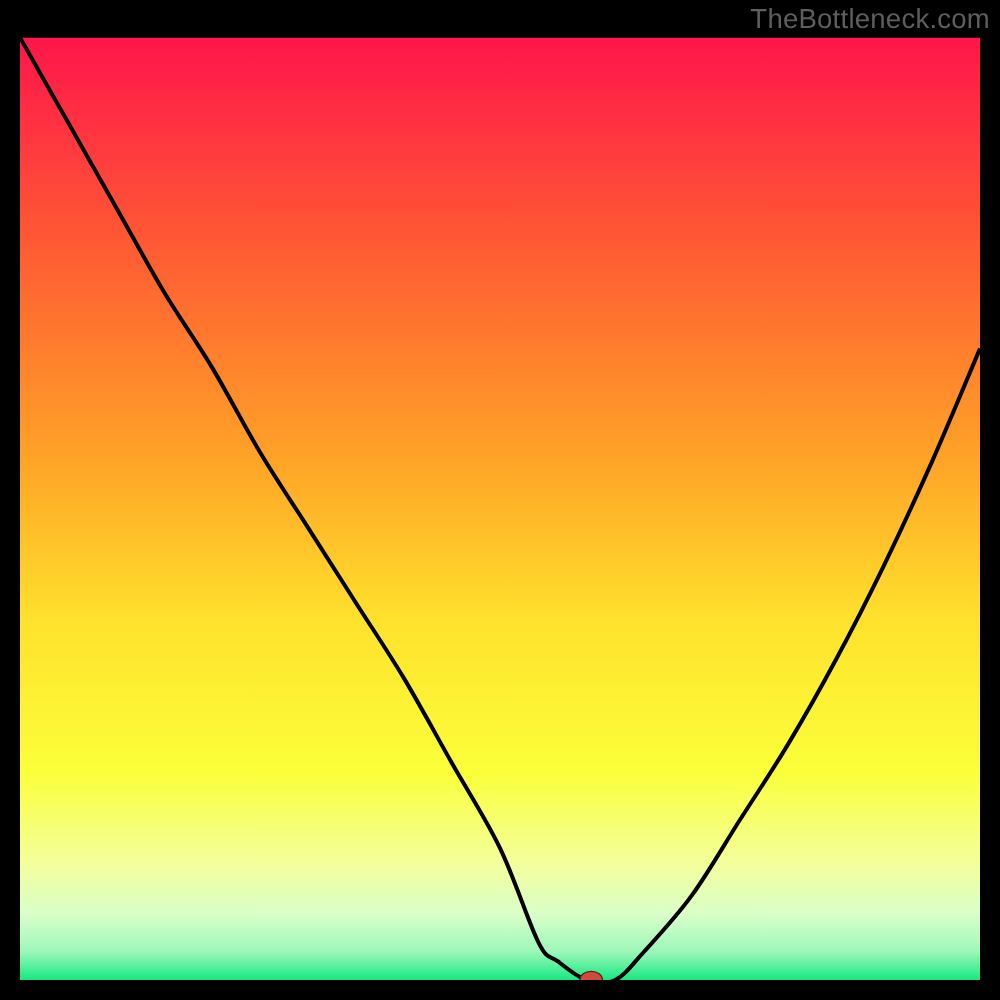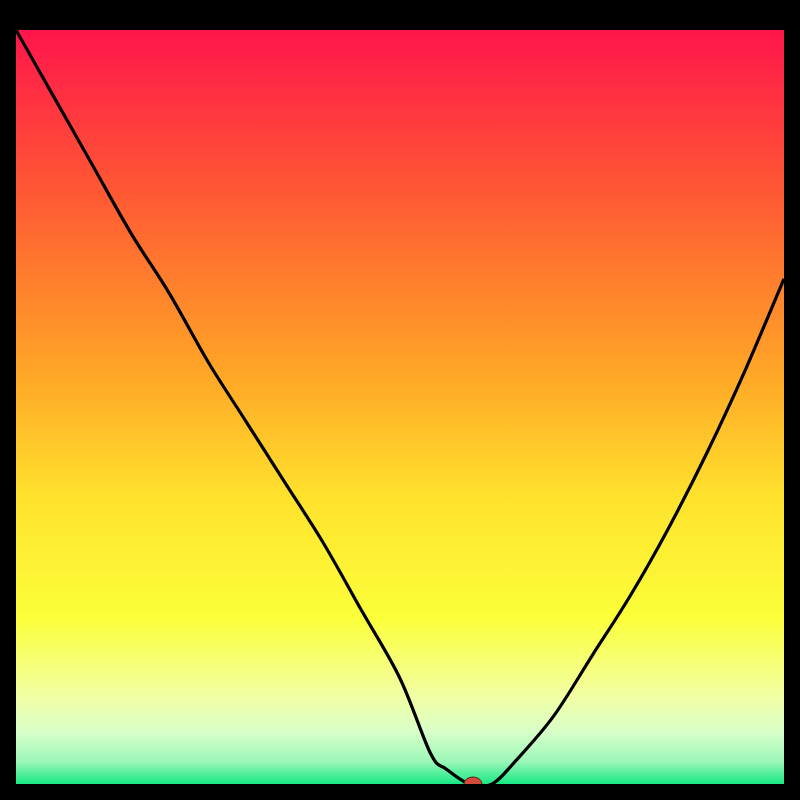--- a/index.html
+++ b/index.html
@@ -33,20 +33,21 @@
     right: 16px;
     top: 30px;
     bottom: 16px;
   }
   svg { display: block; }
 </style>
 </head>
 <body>
 
 <div class="frame">
+  <div class="watermark">TheBottleneck.com</div>
 
   <div class="plot-wrap">
     <svg id="chart-svg" viewBox="0 0 768 754" width="768" height="754" preserveAspectRatio="none">
       <defs>
         <linearGradient id="bg-grad" x1="0" y1="0" x2="0" y2="1">
             <stop offset="0%" stop-color="#ff154b"></stop>
             <stop offset="22%" stop-color="#ff5a33"></stop>
             <stop offset="45%" stop-color="#ffa427"></stop>
             <stop offset="62%" stop-color="#ffe22c"></stop>
             <stop offset="78%" stop-color="#fbff3a"></stop>

